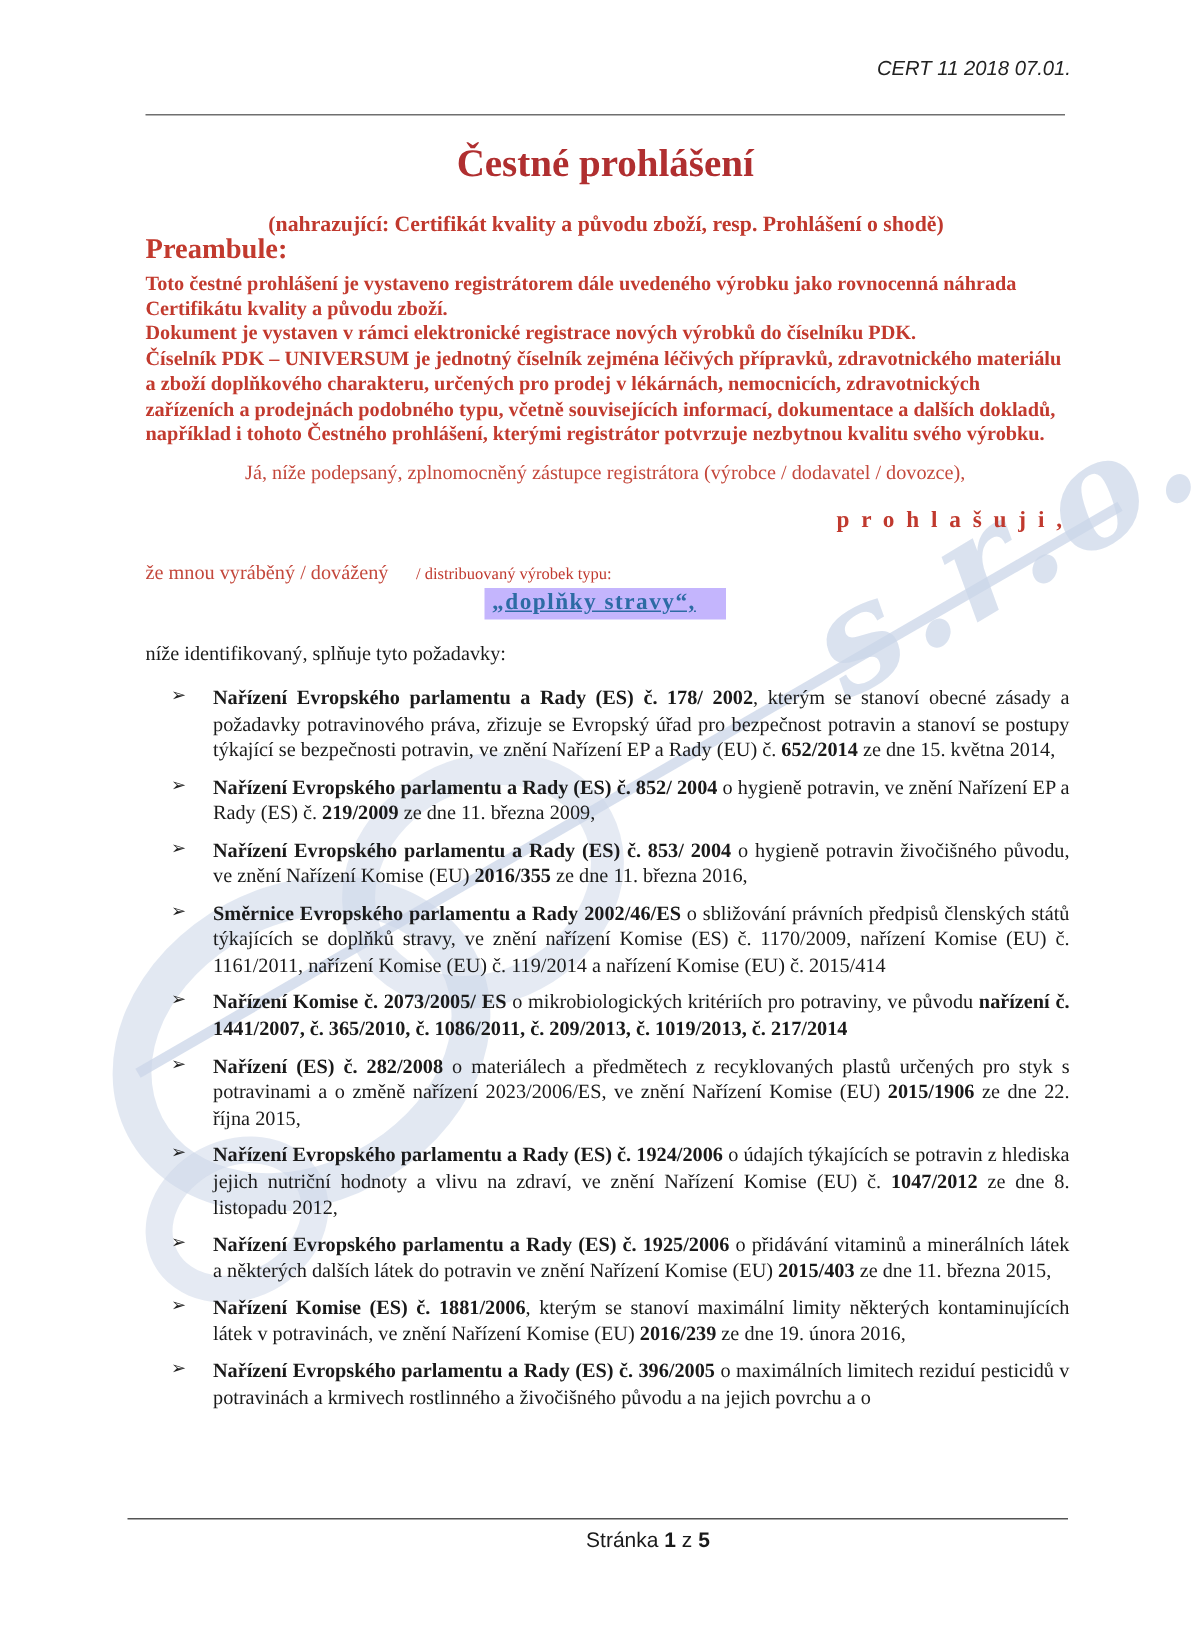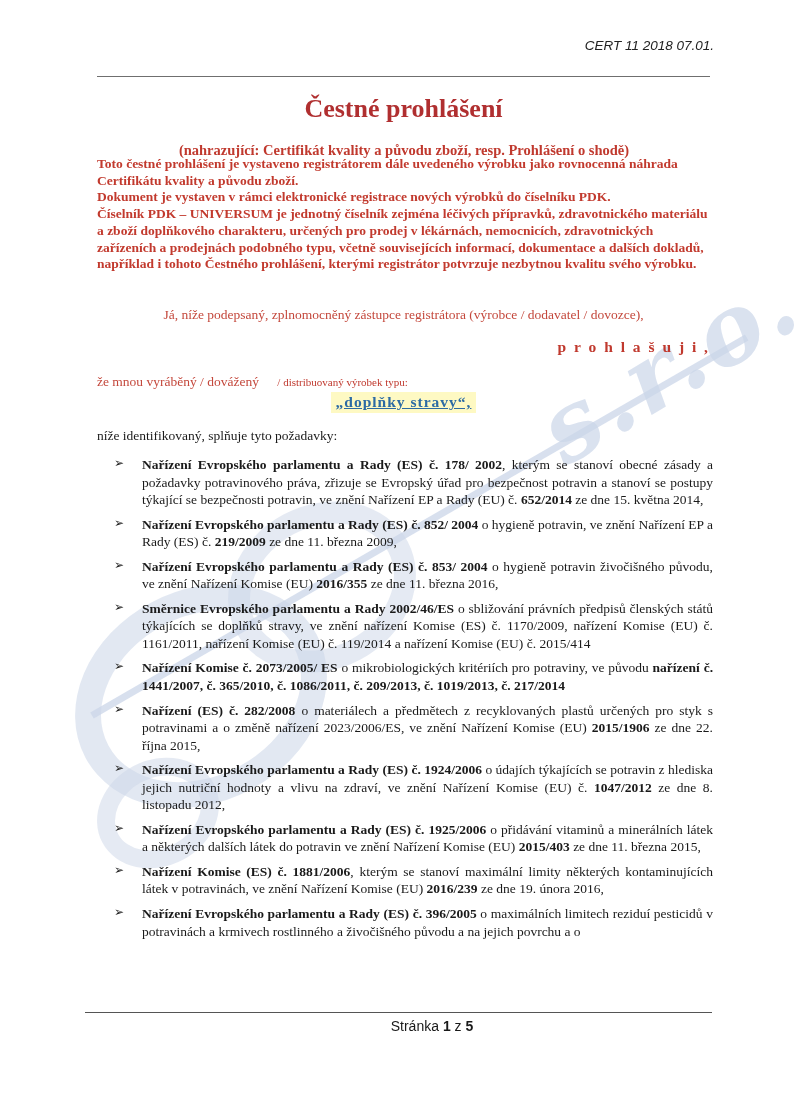--- a/index.html
+++ b/index.html
@@ -71,27 +71,27 @@
   .decl-verb{
     position:absolute;top:338px;left:97px;width:613px;
     text-align:right;font-size:15.5px;font-weight:bold;color:#c0392e;
     letter-spacing:2px;
   }
   .product-line{position:absolute;top:374px;left:97px;width:613px;font-size:13.5px;color:#c4483c;}
   .product-line .seg2{font-size:11px;color:#c0392e;margin-left:15px;}
   .product-type-row{position:absolute;top:392px;left:97px;width:613px;text-align:center;}
   .product-type{
     display:inline-block;
-    background:#fef9c3;
+    background:#c4b5fd;
     color:#2d6ba4;
     font-size:15.5px;font-weight:bold;
     letter-spacing:1px;
     text-decoration:underline;
     text-decoration-color:#2d6ba4;
-    padding:1px 5px 2px 5px;
+    padding:1px 20px 2px 5px;
   }
   .req-intro{position:absolute;top:428px;left:97px;width:613px;font-size:13.5px;color:#1a1a1a;}
   
   .reg-list{position:absolute;top:456px;left:112px;width:601px;}
   .reg-item{
     position:relative;
     margin:0 0 7px 0;
     padding-left:30px;
     font-size:13.5px;line-height:1.3;
     text-align:justify;
@@ -127,20 +127,21 @@
   </div>
 
   <div class="content">
 
     <div class="doc-code">CERT 11 2018 07.01.</div>
     <div class="top-rule"></div>
     <div class="title">Čestné prohlášení</div>
     <div class="subtitle">(nahrazující: Certifikát kvality a původu zboží, resp. Prohlášení o shodě)</div>
 
     <div class="preamble">
+      <h2>Preambule:</h2>
       <p>Toto čestné prohlášení je vystaveno registrátorem dále uvedeného výrobku jako rovnocenná náhrada Certifikátu kvality a původu zboží.</p>
       <p>Dokument je vystaven v rámci elektronické registrace nových výrobků do číselníku PDK.</p>
       <p>Číselník PDK – UNIVERSUM je jednotný číselník zejména léčivých přípravků, zdravotnického materiálu a zboží doplňkového charakteru, určených pro prodej v lékárnách, nemocnicích, zdravotnických zařízeních a prodejnách podobného typu, včetně souvisejících informací, dokumentace a dalších dokladů, například i tohoto Čestného prohlášení, kterými registrátor potvrzuje nezbytnou kvalitu svého výrobku.</p>
     </div>
 
     <div class="decl-intro">Já, níže podepsaný, zplnomocněný zástupce registrátora (výrobce / dodavatel / dovozce),</div>
     <div class="decl-verb">p r o h l a š u j i ,</div>
     <div class="product-line">
       <span class="seg1">že mnou vyráběný / dovážený</span>
       <span class="seg2">/ distribuovaný výrobek typu:</span>

